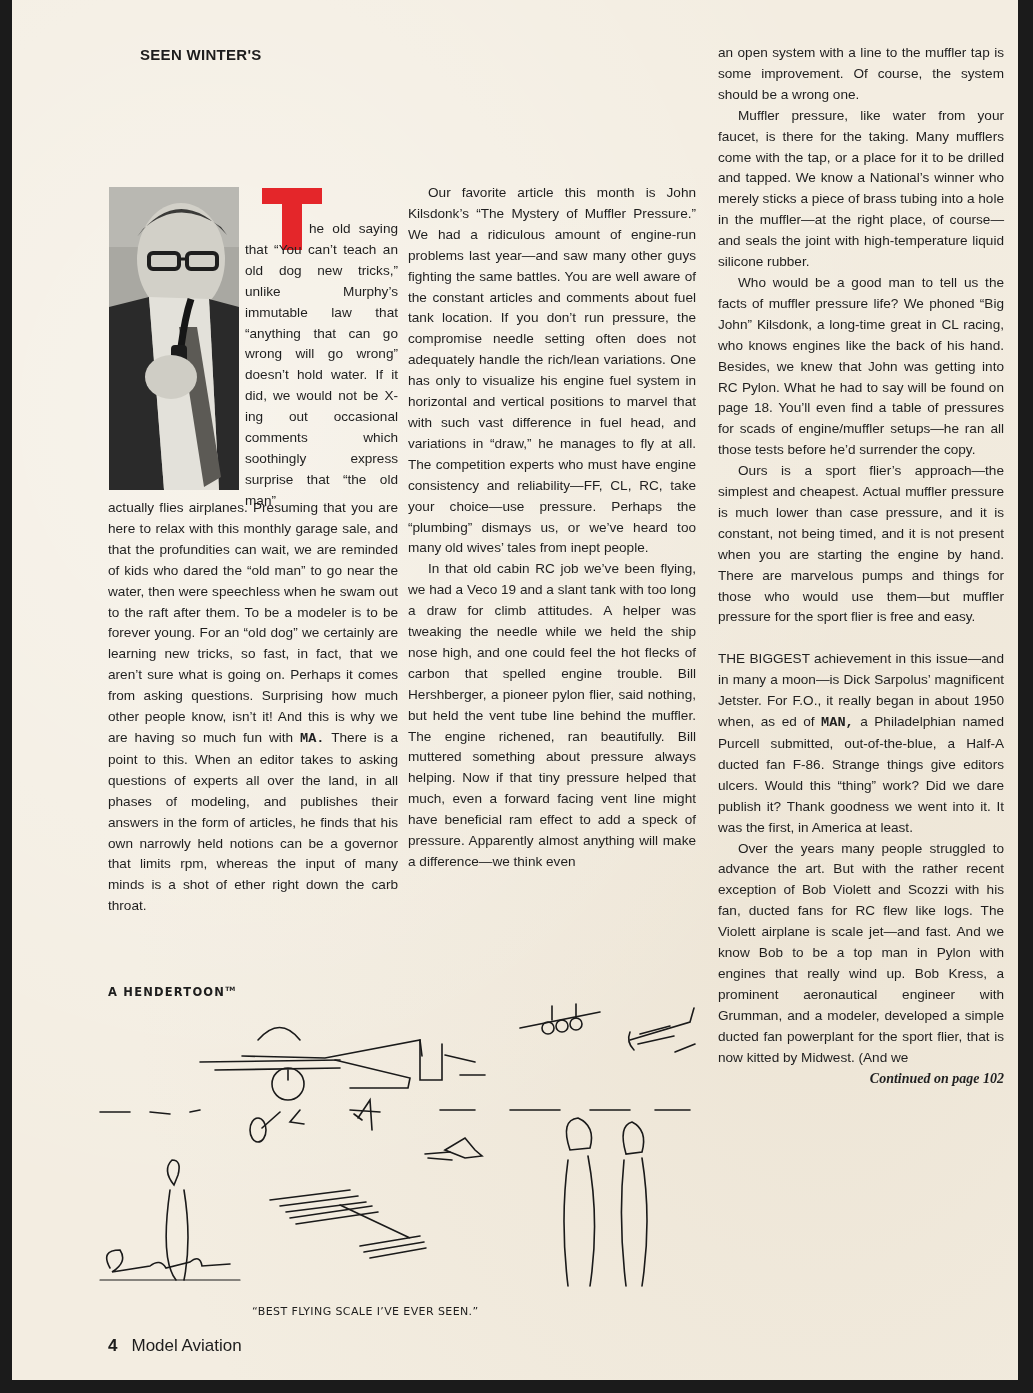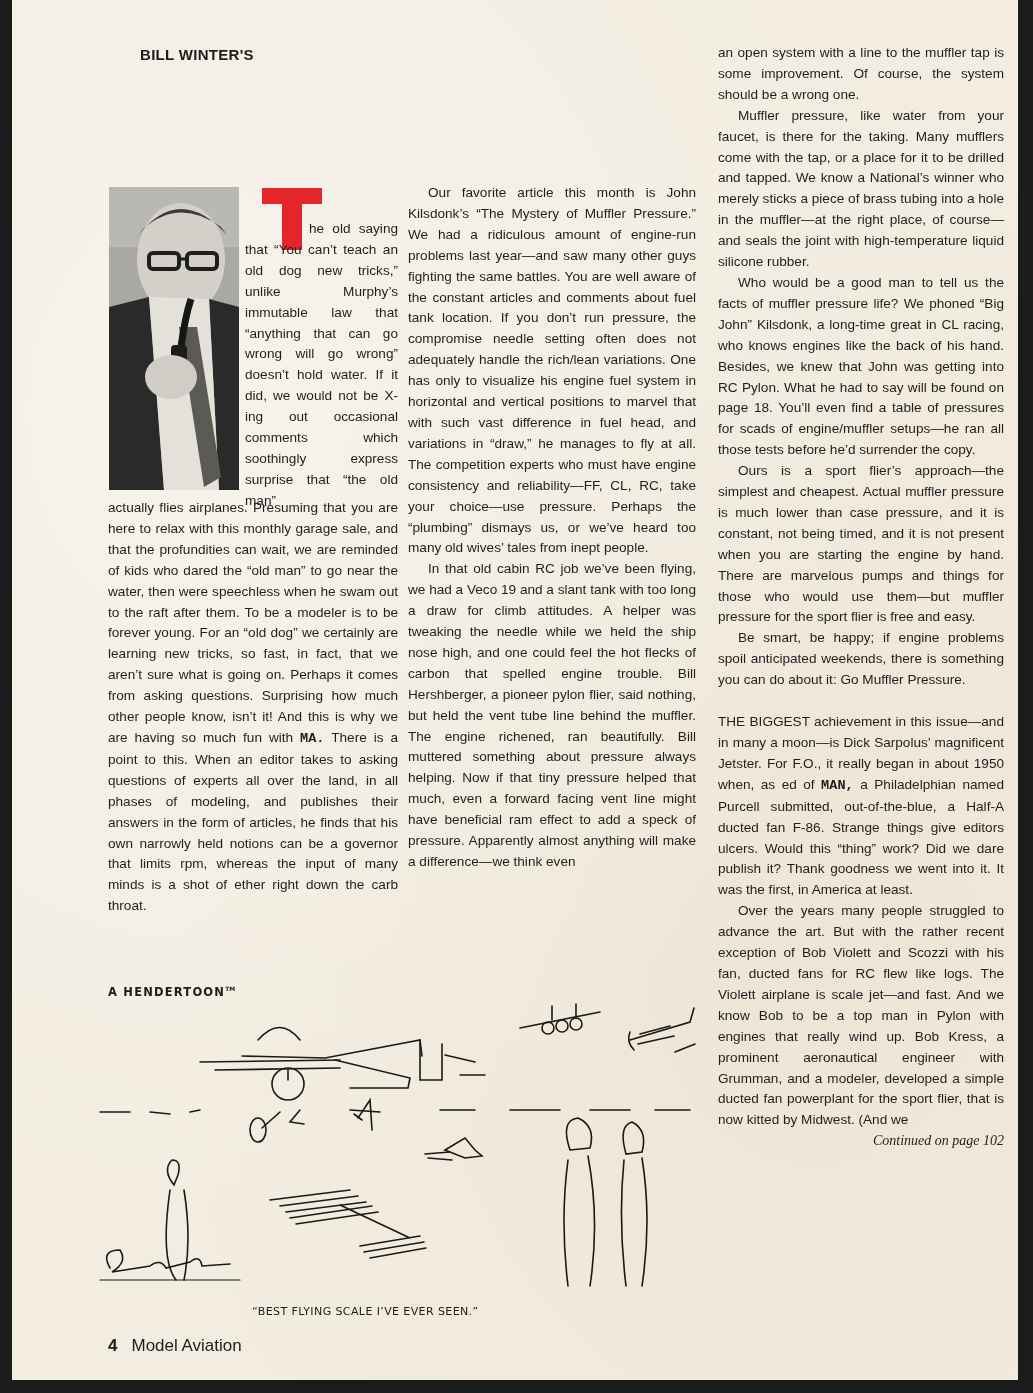--- a/index.html
+++ b/index.html
@@ -65,21 +65,21 @@
   .col p.indent { text-indent: 20px; }
   .lead {
     left: 233px; top: 183px; width: 153px; margin-top: 36px;
   }
   .lead2 { left: 96px; top: 498px; width: 290px; }
   .col2 { left: 396px; top: 183px; width: 288px; }
   .col3 { left: 706px; top: 43px; width: 286px; }
   .col3 .gap { height: 21px; }
   .cont {
     text-align: right; font-family: "Liberation Serif", serif;
-    font-style: italic; font-weight: normal; font-size: 14px;
+    font-style: italic; font-weight: bold; font-size: 14px;
   }
   .toonlabel {
     position: absolute; left: 96px; top: 985px;
     font-family: "DejaVu Sans", sans-serif; font-weight: bold;
     font-size: 11.5px; letter-spacing: 1.2px; color: #1d1d1d;
   }
   .toonlabel sup { font-size: 6px; letter-spacing: 0; }
   .cartoon {
     position: absolute; left: 78px; top: 1000px;
     width: 620px; height: 300px;
@@ -95,21 +95,21 @@
     font-size: 17px; color: #1d1d1d;
   }
   .footer .num { font-weight: bold; margin-right: 14px; }
   b.bold { font-weight: bold; font-family: Liberation Mono, monospace; }
 </style>
 </head>
 <body>
 
 <div class="page">
 
-  <div class="kicker">BILL WINTER'S</div>
+  <div class="kicker">SEEN WINTER'S</div>
 
 
   <div class="photo">
     <svg width="130" height="303" viewBox="0 0 130 303">
       <rect width="130" height="303" fill="#a9a8a2"></rect>
       <rect x="0" y="0" width="130" height="60" fill="#b9b8b2"></rect>
 
       <ellipse cx="72" cy="72" rx="44" ry="56" fill="#d2d0c8"></ellipse>
       <path d="M28 50 Q70 -5 118 48 L112 40 Q70 10 34 42 Z" fill="#3a3a38"></path>
 
@@ -148,21 +148,20 @@
   <div class="col col2">
     <p class="indent">Our favorite article this month is John Kilsdonk’s “The Mystery of Muffler Pressure.” We had a ridiculous amount of engine-run problems last year—and saw many other guys fighting the same battles. You are well aware of the constant articles and comments about fuel tank location. If you don’t run pressure, the compromise needle setting often does not adequately handle the rich/lean variations. One has only to visualize his engine fuel system in horizontal and vertical positions to marvel that with such vast difference in fuel head, and variations in “draw,” he manages to fly at all. The competition experts who must have engine consistency and reliability—FF, CL, RC, take your choice—use pressure. Perhaps the “plumbing” dismays us, or we’ve heard too many old wives’ tales from inept people.</p>
     <p class="indent">In that old cabin RC job we’ve been flying, we had a Veco 19 and a slant tank with too long a draw for climb attitudes. A helper was tweaking the needle while we held the ship nose high, and one could feel the hot flecks of carbon that spelled engine trouble. Bill Hershberger, a pioneer pylon flier, said nothing, but held the vent tube line behind the muffler. The engine richened, ran beautifully. Bill muttered something about pressure always helping. Now if that tiny pressure helped that much, even a forward facing vent line might have beneficial ram effect to add a speck of pressure. Apparently almost anything will make a difference—we think even</p>
   </div>
 
   <div class="col col3">
     <p>an open system with a line to the muffler tap is some improvement. Of course, the system should be a wrong one.</p>
     <p class="indent">Muffler pressure, like water from your faucet, is there for the taking. Many mufflers come with the tap, or a place for it to be drilled and tapped. We know a National’s winner who merely sticks a piece of brass tubing into a hole in the muffler—at the right place, of course—and seals the joint with high-temperature liquid silicone rubber.</p>
     <p class="indent">Who would be a good man to tell us the facts of muffler pressure life? We phoned “Big John” Kilsdonk, a long-time great in CL racing, who knows engines like the back of his hand. Besides, we knew that John was getting into RC Pylon. What he had to say will be found on page 18. You’ll even find a table of pressures for scads of engine/muffler setups—he ran all those tests before he’d surrender the copy.</p>
     <p class="indent">Ours is a sport flier’s approach—the simplest and cheapest. Actual muffler pressure is much lower than case pressure, and it is constant, not being timed, and it is not present when you are starting the engine by hand. There are marvelous pumps and things for those who would use them—but muffler pressure for the sport flier is free and easy.</p>
-    <p class="indent">Be smart, be happy; if engine problems spoil anticipated weekends, there is something you can do about it: Go Muffler Pressure.</p>
     <div class="gap"></div>
     <p><span>THE BIGGEST</span><span> achievement in this issue—and in many a moon—is Dick Sarpolus’ magnificent Jetster. For F.O., it really began in about 1950 when, as ed of </span><b class="bold">MAN,</b><span> a Philadelphian named Purcell submitted, out-of-the-blue, a Half-A ducted fan F-86. Strange things give editors ulcers. Would this “thing” work? Did we dare publish it? Thank goodness we went into it. It was the first, in America at least.</span></p>
     <p class="indent">Over the years many people struggled to advance the art. But with the rather recent exception of Bob Violett and Scozzi with his fan, ducted fans for RC flew like logs. The Violett airplane is scale jet—and fast. And we know Bob to be a top man in Pylon with engines that really wind up. Bob Kress, a prominent aeronautical engineer with Grumman, and a modeler, developed a simple ducted fan powerplant for the sport flier, that is now kitted by Midwest. (And we</p>
     <p class="cont">Continued on page 102</p>
   </div>
 
   <div class="toonlabel"><span>A HENDERTOON</span><sup>TM</sup></div>
 
   <div class="cartoon">
     <svg width="620" height="300" viewBox="0 0 620 300" fill="none" stroke="#1a1a1a" stroke-width="1.6" stroke-linecap="round">

